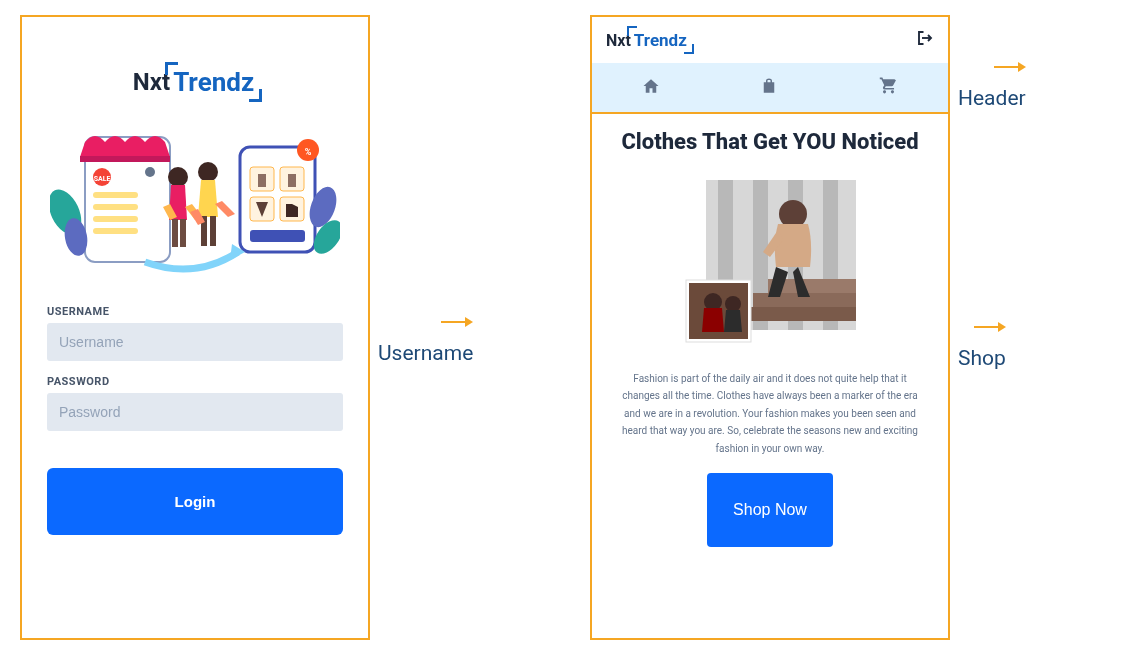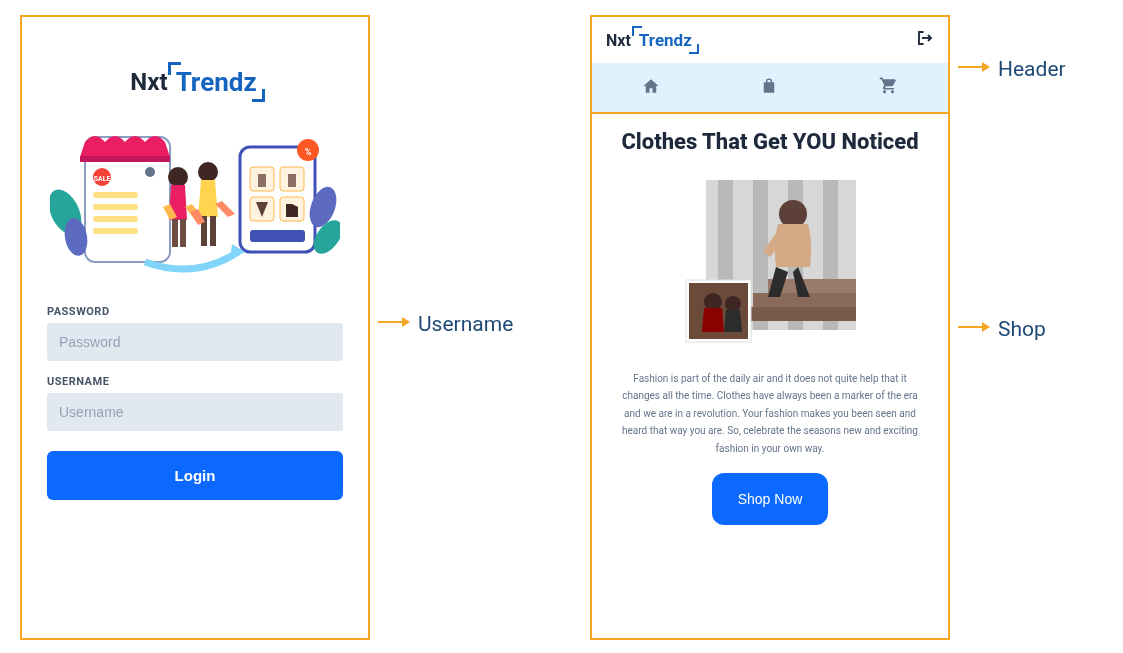--- a/index.html
+++ b/index.html
@@ -38,21 +38,20 @@
     }
     .header-top {
       display: flex;
       justify-content: space-between;
       align-items: center;
       padding: 12px 14px;
     }
     .logo {
       display: flex;
       align-items: center;
-      gap: 5px;
       font-weight: bold;
     }
     .logo-nxt { color: #1e293b; font-size: 16px; }
     .logo-trendz {
       color: #1565c0;
       font-size: 17px;
       position: relative;
       padding: 0 3px;
       text-align: right;
     }
@@ -107,29 +106,29 @@
       padding: 11px 12px;
       background: #e2e8f0;
       border: none;
       border-radius: 3px;
       font-size: 14px;
       color: #64748b;
     }
     .form-input::placeholder { color: #94a3b8; }
     .login-btn {
       width: 100%;
-      padding: 16px;
+      padding: 25px;
       background: #0b69ff;
       color: #fff;
       border: none;
       border-radius: 6px;
       font-size: 15px;
       font-weight: 600;
       cursor: pointer;
-      margin-top: 6px;
+      margin-top: 23px;
     }
     .nav-bar {
       background: #e0f2fe;
       display: flex;
       justify-content: space-around;
       align-items: center;
       padding: 13px 0;
     }
     .nav-icon {
       color: #64748b;
@@ -161,33 +160,34 @@
       height: 180px;
       margin-bottom: 18px;
     }
     .home-desc {
       font-size: 10px;
       color: #64748b;
       line-height: 1.75;
       margin-bottom: 16px;
     }
     .shop-btn {
-      padding: 18px 26px;
+      padding: 28px 26px;
       background: #0b69ff;
       color: #fff;
       border: none;
-      border-radius: 12px;
-      font-size: 14px;
+      border-radius: 4px;
+      font-size: 16px;
       cursor: pointer;
     }
     .callout {
       position: absolute;
       display: flex;
-      align-items: flex-start;
+      align-items: flex-end;
       gap: 8px;
+      flex-direction: column;
     }
     .callout-arrow {
       color: #f5a623;
       font-size: 18px;
     }
     .callout-label {
       color: #1e4976;
       font-size: 21px;
       font-weight: 400;
     }
@@ -250,27 +250,27 @@
       <circle cx="158" cy="60" r="10" fill="#3e2723"></circle>
       <path d="M 151 68 L 165 68 L 168 105 L 148 105 Z" fill="#ffd54f"></path>
       <rect x="151" y="104" width="6" height="30" fill="#5d4037"></rect>
       <rect x="160" y="104" width="6" height="30" fill="#5d4037"></rect>
       <path d="M 140 100 L 148 113 L 155 110 L 148 97 Z" fill="#ff8a65"></path>
       <path d="M 165 92 L 178 105 L 185 102 L 172 89 Z" fill="#ff8a65"></path>
     </svg>
   </div>
 
   <div class="form-group">
+    <label class="form-label">USERNAME</label>
+    <input type="text" class="form-input" placeholder="Username" style="">
+  </div>
+
+  <div class="form-group">
     <label class="form-label">PASSWORD</label>
     <input type="password" class="form-input" placeholder="Password" style="">
-  </div>
-
-  <div class="form-group">
-    <label class="form-label">USERNAME</label>
-    <input type="text" class="form-input" placeholder="Username" style="">
   </div>
 
   <button class="login-btn">Login</button>
 </div>
 
 <div class="panel home-panel">
   <div class="header-box">
     <div class="header-top">
       <div class="logo">
         <span class="logo-nxt">Nxt</span>

